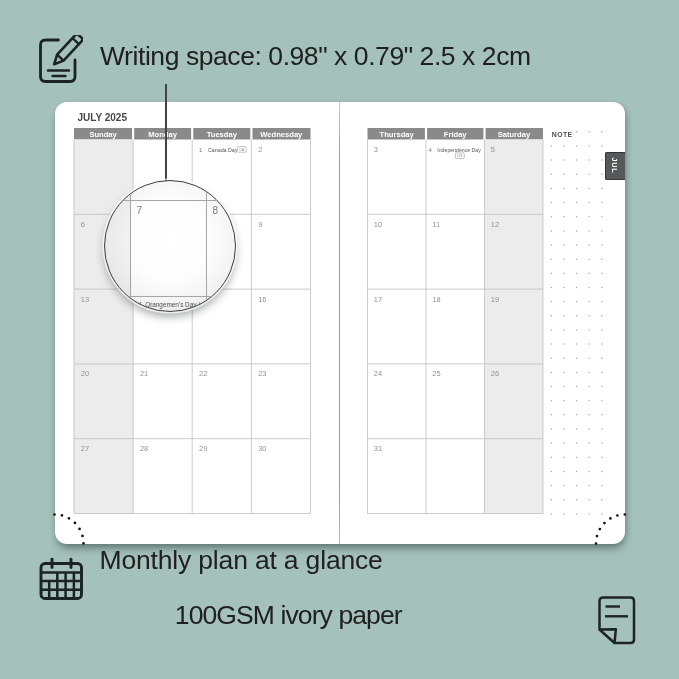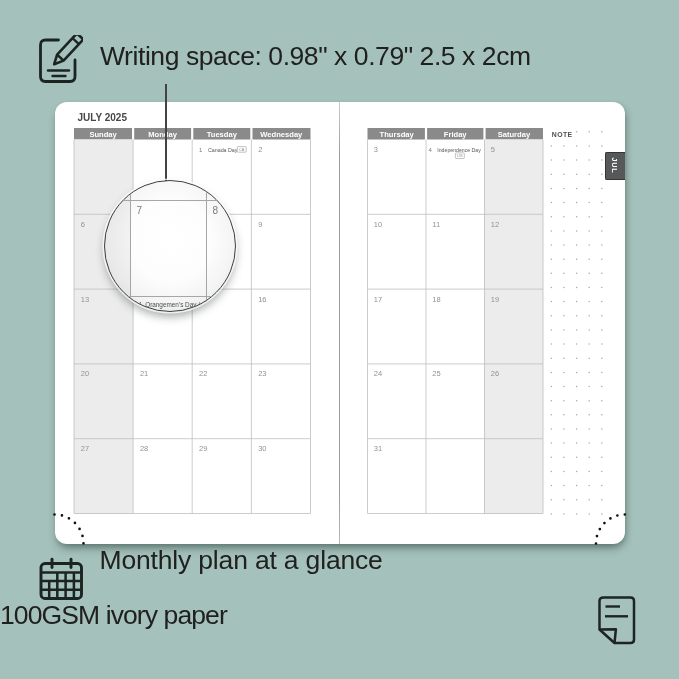--- a/index.html
+++ b/index.html
@@ -310,20 +310,20 @@
     <line x1="2" y1="34.7" x2="42.5" y2="34.7"></line>
     <line x1="10.2" y1="26" x2="10.2" y2="43.5"></line>
     <line x1="18.3" y1="17.5" x2="18.3" y2="43.5"></line>
     <line x1="26.6" y1="17.5" x2="26.6" y2="43.5"></line>
     <line x1="34.9" y1="17.5" x2="34.9" y2="43.5"></line>
   </g>
 </svg>
 
 <div class="abs" style="left:99.5px;top:546px;font-size:26.5px;line-height:28px;color:#20211f;letter-spacing:-0.17px;">Monthly plan at a glance</div>
 
-<div class="abs" style="left:0;top:601px;width:576.5px;text-align:left;font-size:26.5px;line-height:28px;color:#20211f;letter-spacing:-0.9px;">100GSM ivory paper</div>
+<div class="abs" style="left:0;top:601px;width:576.5px;text-align:center;font-size:26.5px;line-height:28px;color:#20211f;letter-spacing:-0.9px;">100GSM ivory paper</div>
 
 <svg class="abs" style="left:596px;top:596px;" width="41" height="50" viewBox="0 0 41 50">
   <path d="M 7.5,1.5 H 34.5 Q 38,1.5 38,5 V 43.5 Q 38,47 34.5,47 H 18.5 L 3.5,33.5 V 5 Q 3.5,1.5 7.5,1.5 Z" fill="none" stroke="#1d2422" stroke-width="2.5" stroke-linejoin="round"></path>
   <path d="M 3.5,33.5 L 19.9,33.2 L 18.5,47" fill="none" stroke="#1d2422" stroke-width="2.5" stroke-linejoin="round"></path>
   <line x1="9.5" y1="10.5" x2="24" y2="10.5" stroke="#1d2422" stroke-width="2.4"></line>
   <line x1="9" y1="20.3" x2="32" y2="20.3" stroke="#1d2422" stroke-width="2.4"></line>
 </svg>
 
 </body></html>

